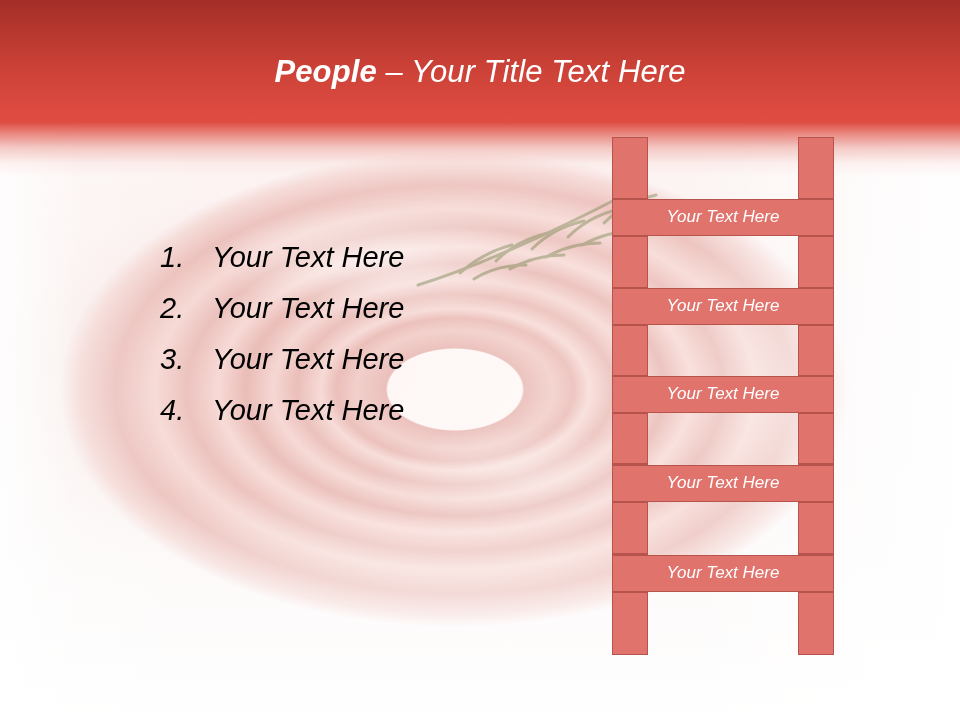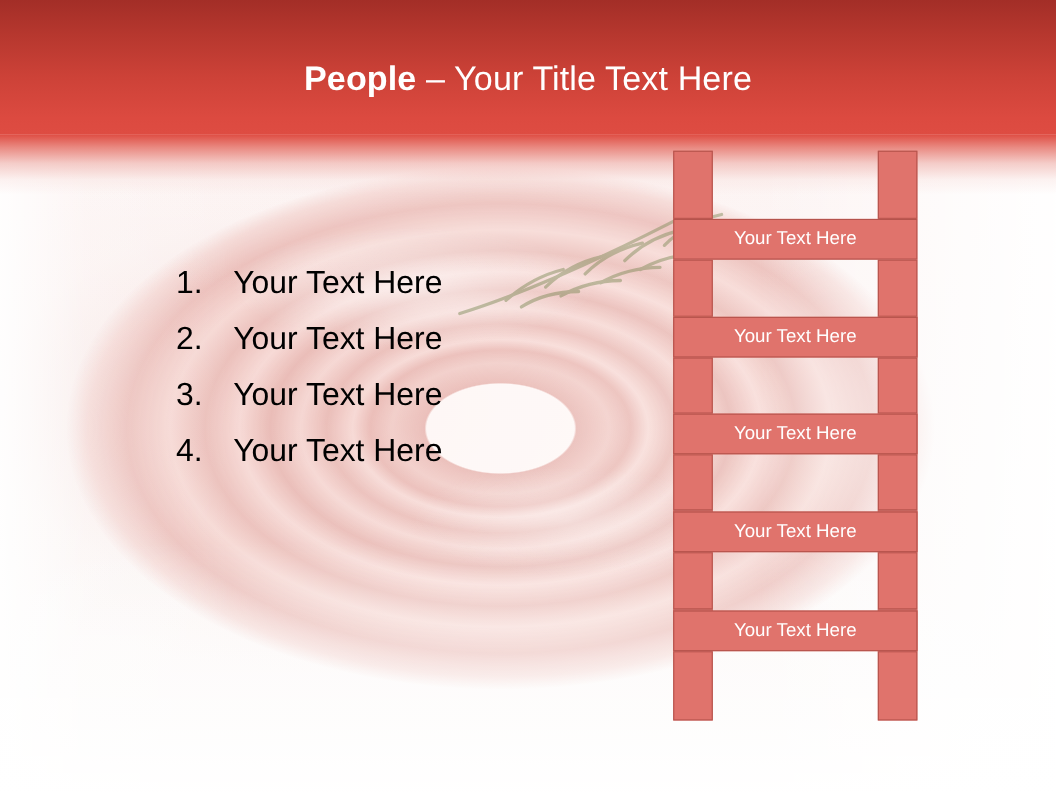--- a/index.html
+++ b/index.html
@@ -11,20 +11,21 @@
   body {
     font-family: "Liberation Sans", sans-serif;
   }
 
   .slide {
     position: relative;
     width: 960px;
     height: 720px;
     overflow: hidden;
     background: #ef4444;
+    font-style: italic;
   }
 
   
   .photo-layer {
     position: absolute;
     left: 0; top: 122px;
     width: 960px; height: 598px;
     overflow: hidden;
   }
   

